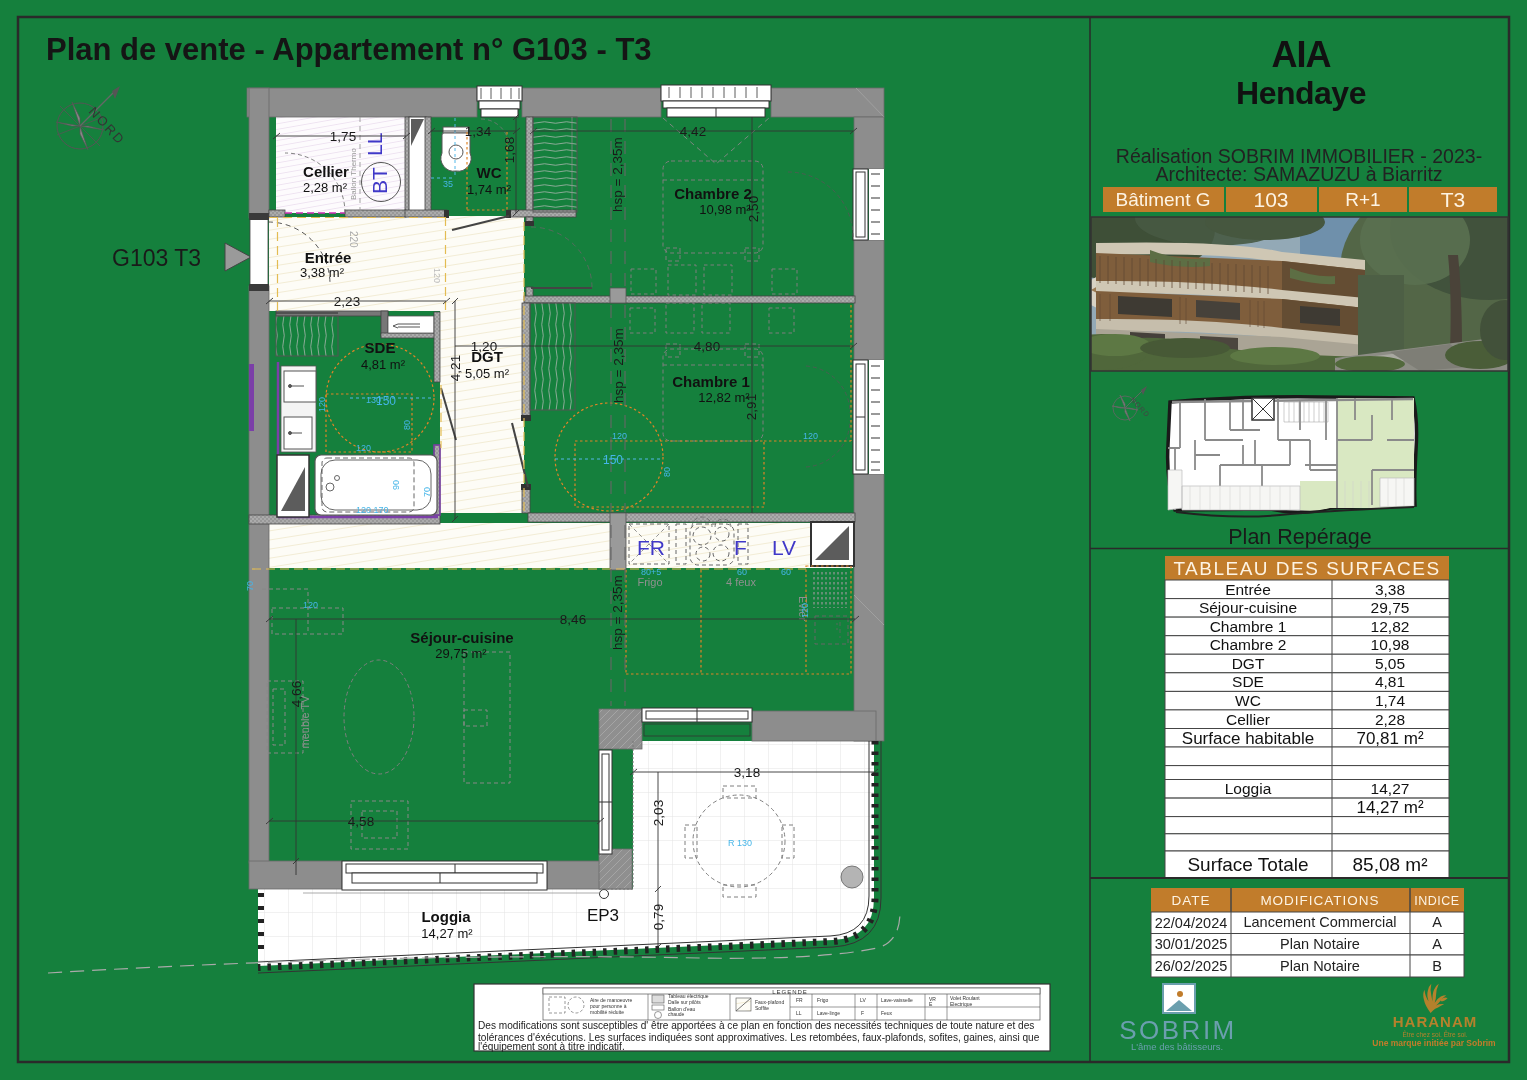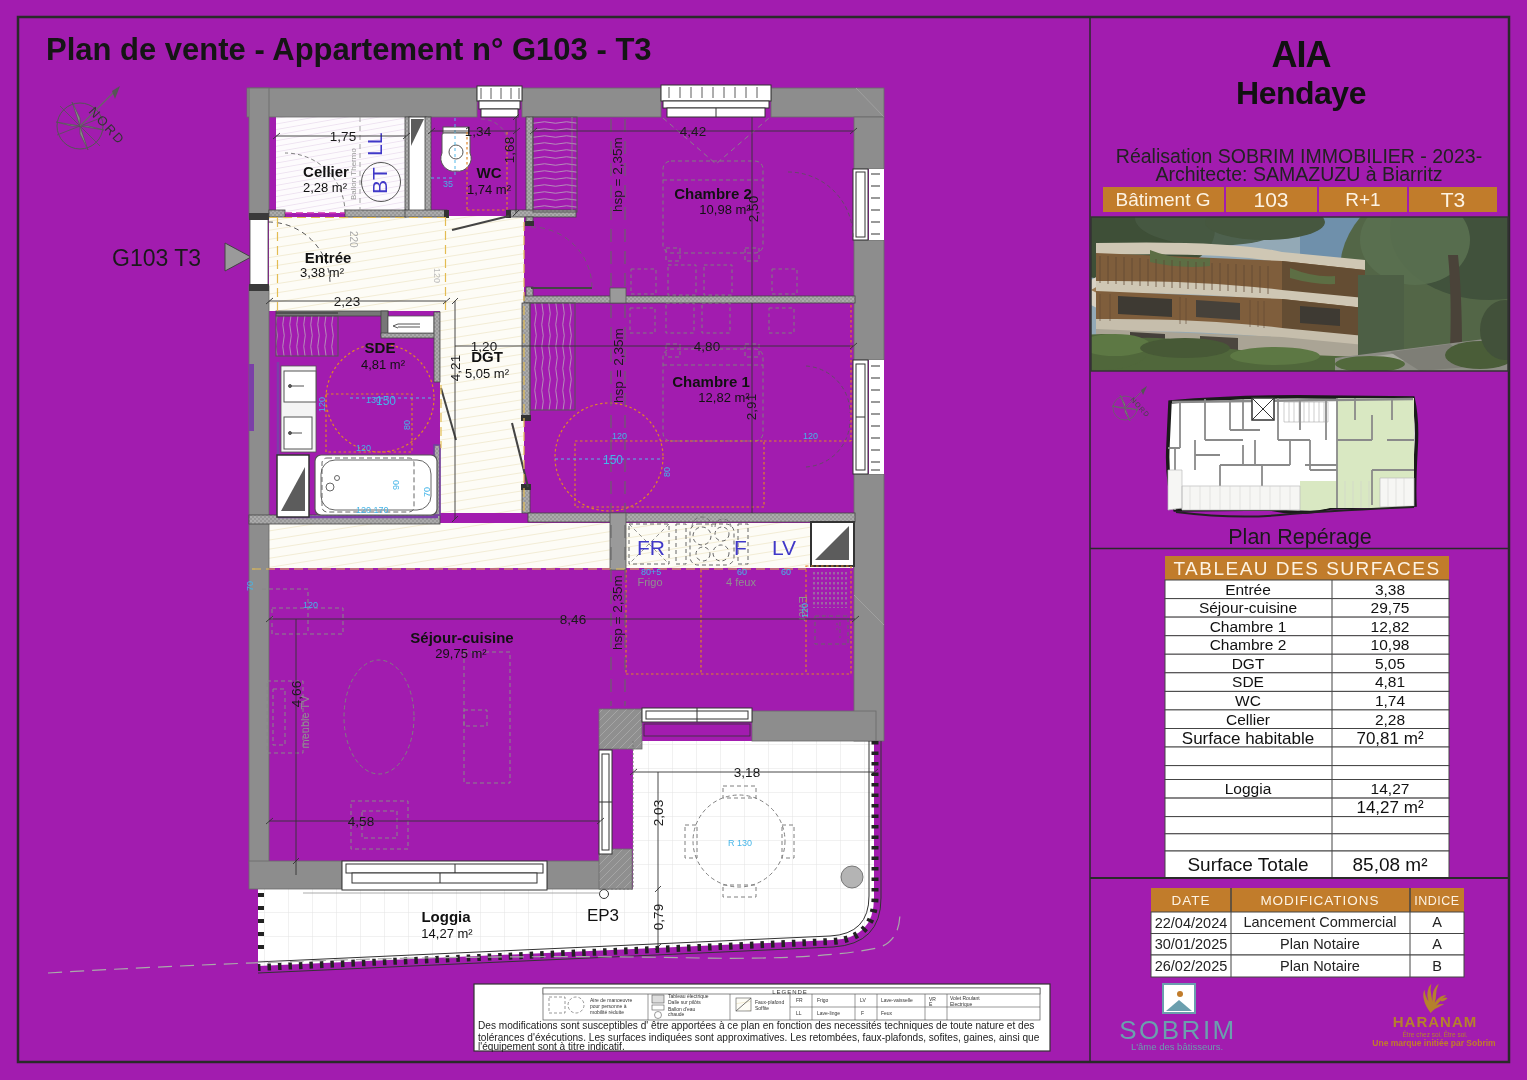--- a/index.html
+++ b/index.html
@@ -1,15 +1,15 @@
 <!DOCTYPE html>
 <html><head><meta charset="utf-8">
 <style>
 html,body{margin:0;padding:0;background:#fff;}
-.page{position:relative;width:1527px;height:1080px;background:#a21caf;overflow:hidden;
+.page{position:relative;width:1527px;height:1080px;background:#15803d;overflow:hidden;
 font-family:"Liberation Sans",sans-serif;}
 svg{position:absolute;left:0;top:0;}
 text{font-family:"Liberation Sans",sans-serif;}
 .rl{font-size:15px;font-weight:bold;fill:#111;}
 .ra{font-size:13px;fill:#111;}
 .dim{font-size:13.5px;fill:#1a1a1a;}
 .sb{font-size:9px;fill:#45b5e8;}
 .sb2{font-size:12px;fill:#45b5e8;}
 .gy{font-size:11px;fill:#909090;}
 .bl{font-size:21px;fill:#4038c8;}

